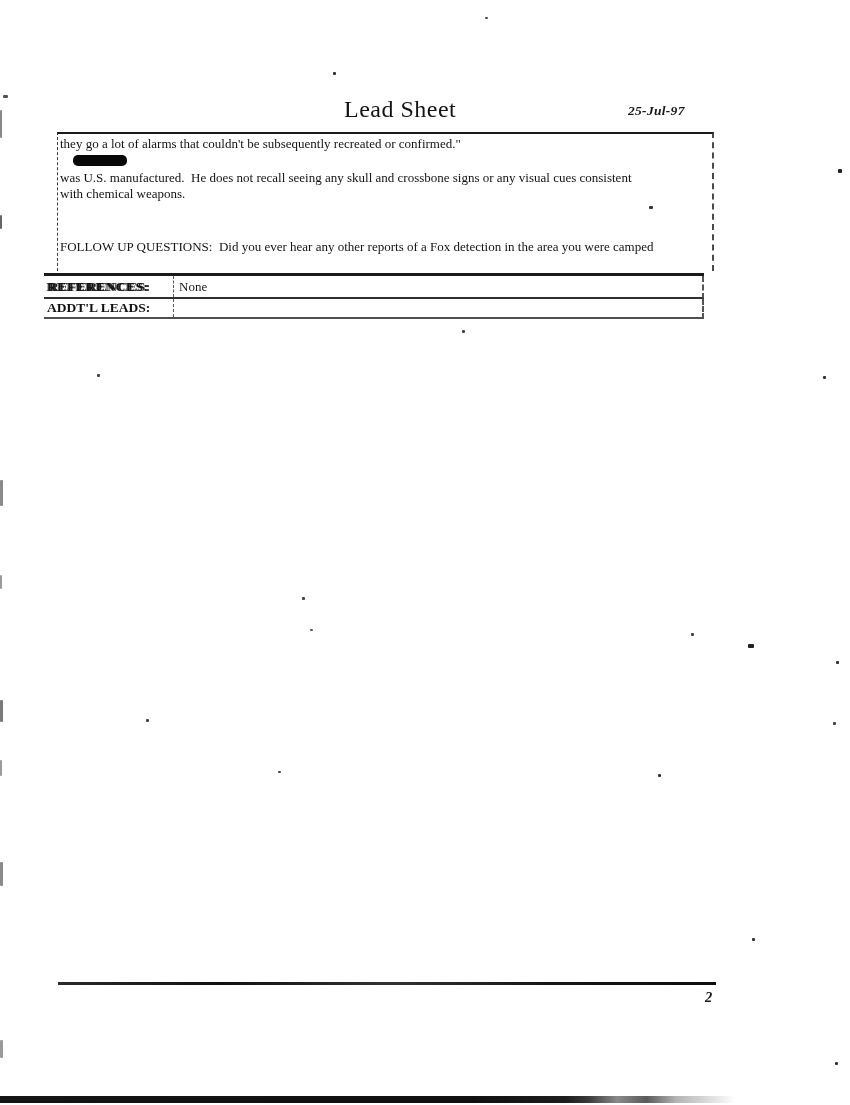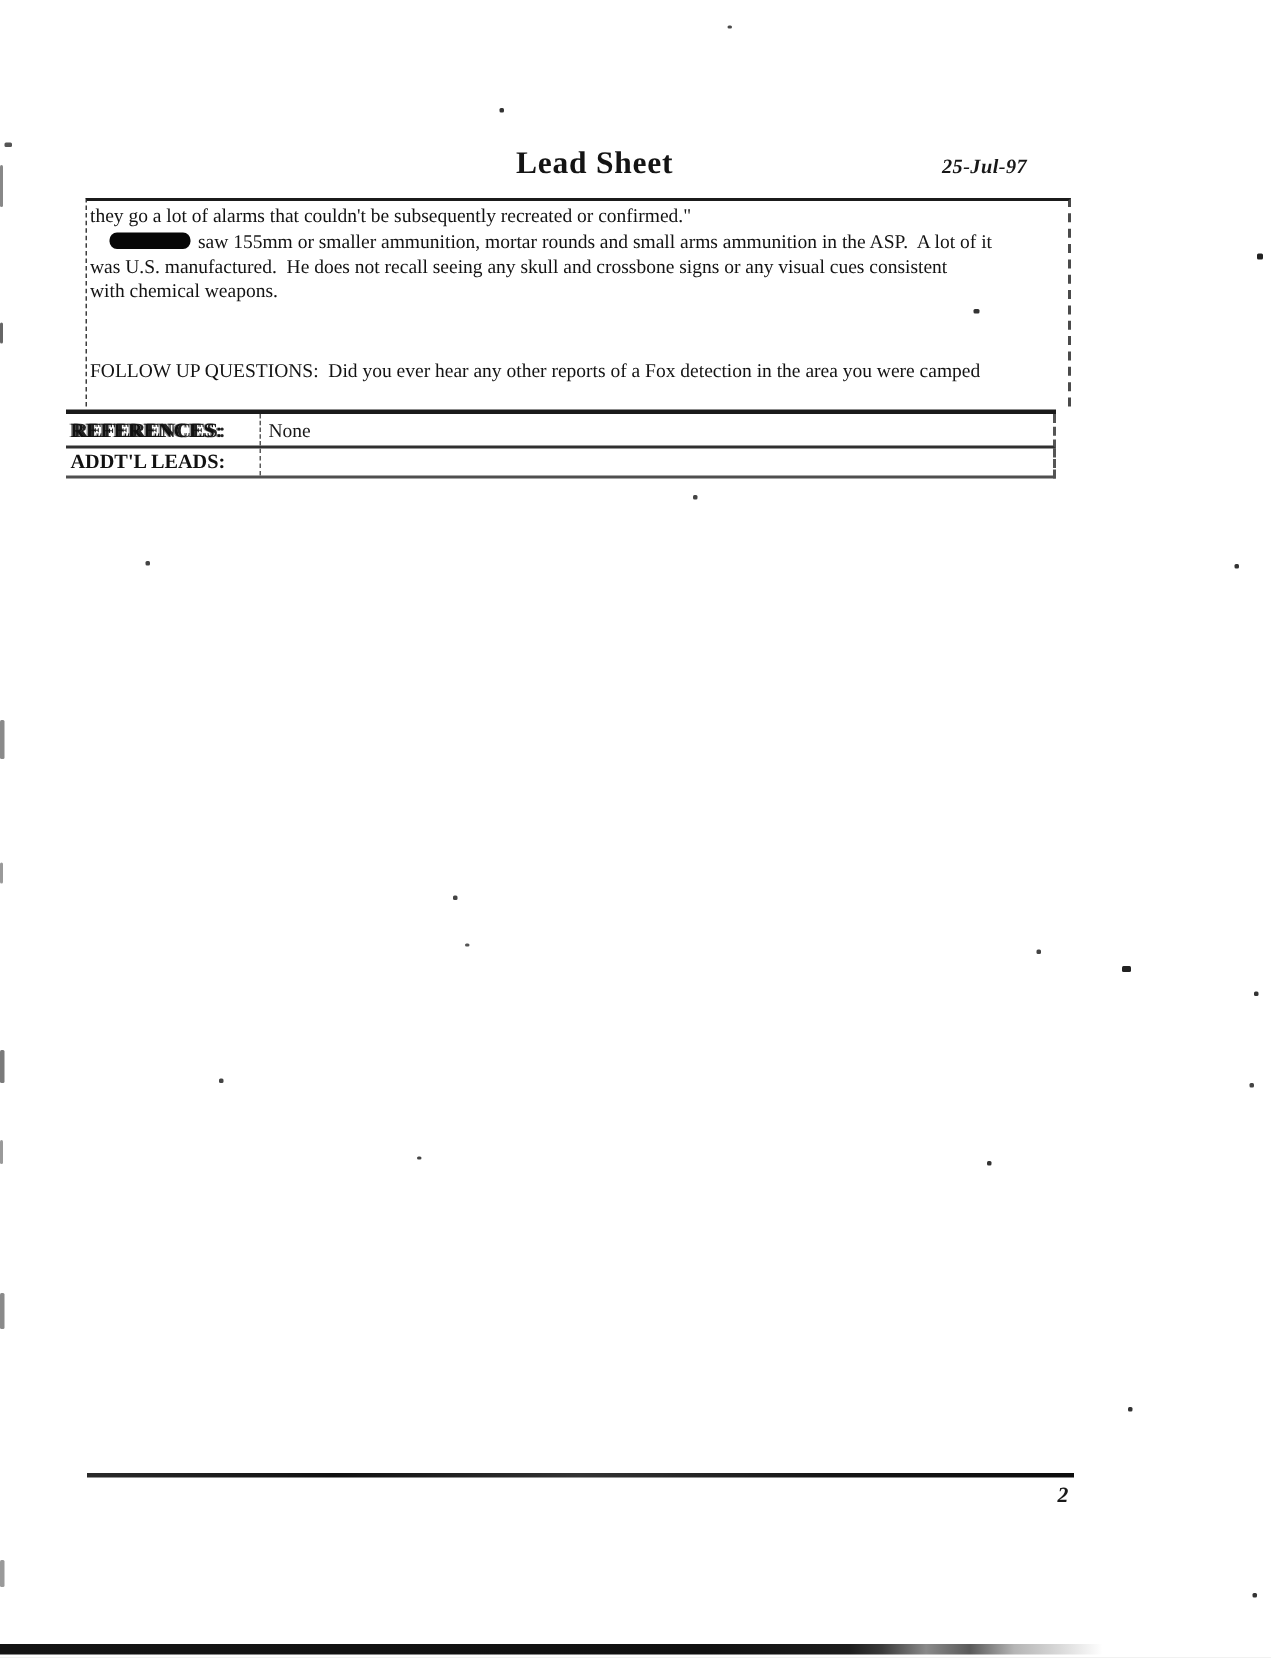--- a/index.html
+++ b/index.html
@@ -8,21 +8,21 @@
     width: 850px; height: 1105px;
     margin: 0 auto;
     background: #ffffff;
     overflow: hidden;
     font-family: "Liberation Serif", "DejaVu Serif", serif;
     color: #1c1c1c;
   }
   
   .doc-title {
     position: absolute; left: 344px; top: 96px;
-    font-size: 21px; font-weight: 700; letter-spacing: 0.5px;
+    font-size: 24px; font-weight: 400; letter-spacing: 0.5px;
     color: #141414;
   }
   .doc-date {
     position: absolute; left: 628px; top: 103px;
     font-size: 13.5px; font-weight: 700; font-style: italic;
     color: #181818; letter-spacing: 0.3px;
   }
   
   .main-box {
     position: absolute; left: 57px; top: 132px;
@@ -102,21 +102,21 @@
 </head>
 <body>
 
 <div class="page">
 
   <div class="doc-title">Lead Sheet</div>
   <div class="doc-date">25-Jul-97</div>
 
   <div class="main-box">
     <div class="txt-line">they go a lot of alarms that couldn't be subsequently recreated or confirmed."</div>
-    <div class="txt-line"><span class="redaction-bar"></span><span>saw 155mm or smaller ammunition, mortar rounds and small arms ammunition in the ASP.  A lot of it</span></div>
+    <div class="txt-line"><span class="redaction-bar"></span></div>
     <div class="txt-line">was U.S. manufactured.  He does not recall seeing any skull and crossbone signs or any visual cues consistent</div>
     <div class="txt-line">with chemical weapons.</div>
 
     <div class="followup-block">
       <div class="txt-line">FOLLOW UP QUESTIONS:  Did you ever hear any other reports of a Fox detection in the area you were camped</div>
     </div>
   </div>
 
   <div class="lead-table">
     <div class="lead-row row-0">

